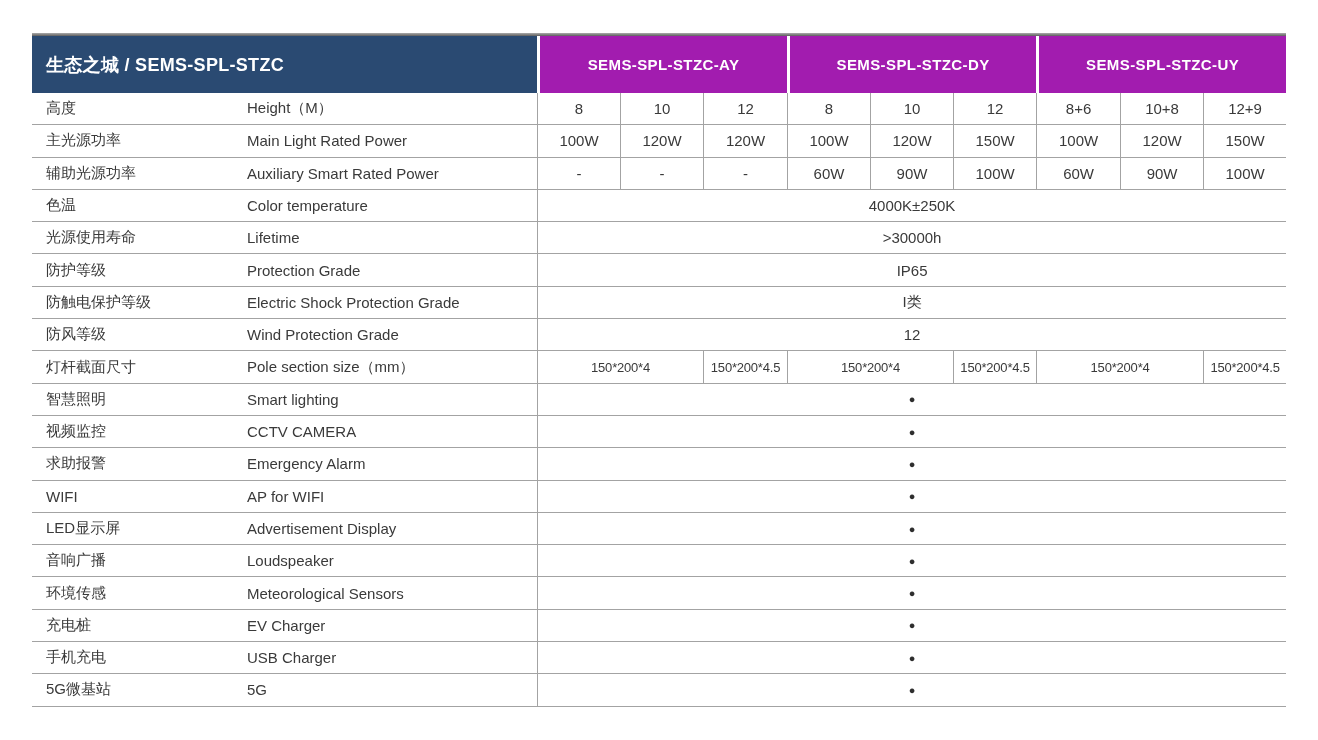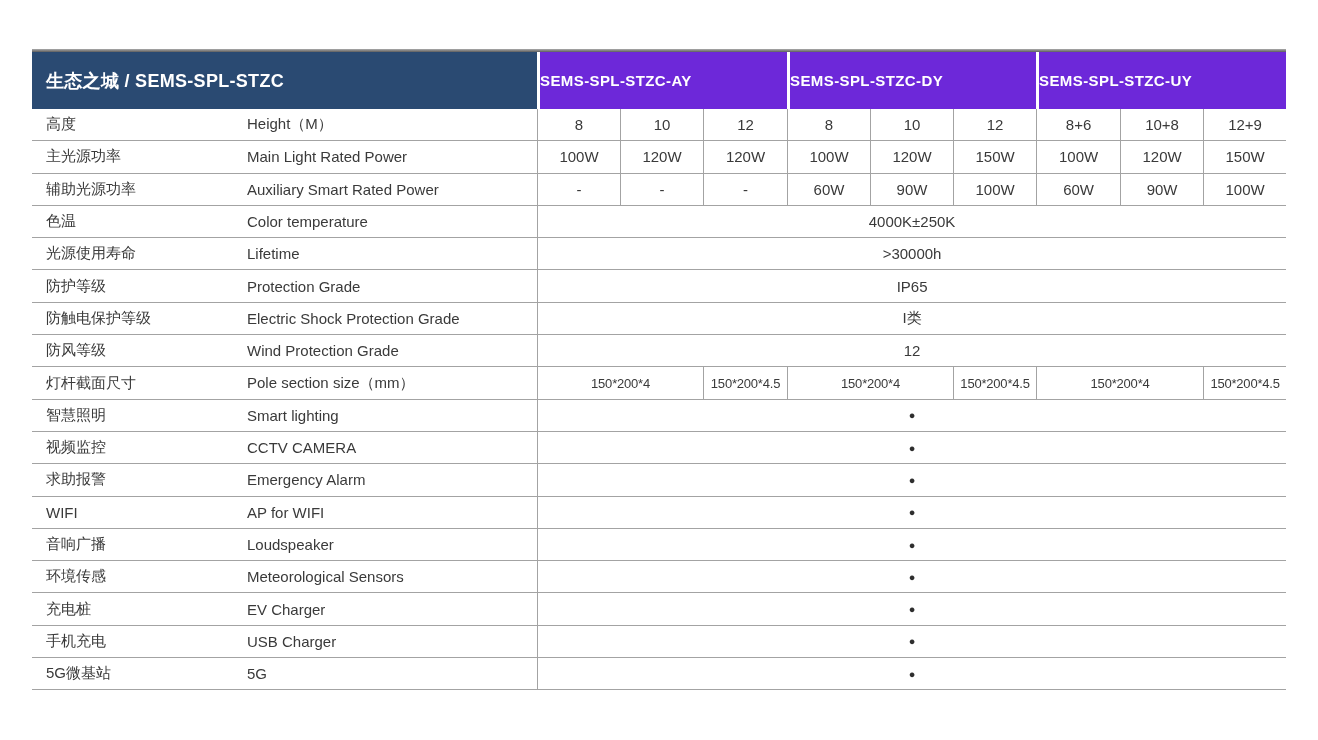--- a/index.html
+++ b/index.html
@@ -7,21 +7,21 @@
     padding: 0;
     background: #ffffff;
     width: 1318px;
     height: 740px;
     font-family: "Liberation Sans", "DejaVu Sans", sans-serif;
     overflow: hidden;
   }
   .spec-container {
     position: absolute;
     left: 32px;
-    top: 49px;
+    top: 33px;
     width: 1254px;
   }
   .topbar {
     height: 3px;
     background: linear-gradient(180deg, #ababab 0%, #5e5e5e 100%);
   }
   table.spec {
     border-collapse: separate;
     border-spacing: 0;
     table-layout: fixed;
@@ -32,25 +32,25 @@
     background: #2a4a72;
     color: #ffffff;
     text-align: left;
     padding-left: 14px;
     font-size: 18px;
     font-weight: bold;
     height: 57px;
     letter-spacing: 0.3px;
   }
   th.h-group {
-    background: #6d28d9;
+    background: #a21caf;
     color: #ffffff;
     font-size: 15px;
     font-weight: bold;
-    text-align: left;
+    text-align: center;
     border-left: 3px solid #ffffff;
     letter-spacing: 0.4px;
     height: 57px;
   }
   td {
     height: 31.3px;
     border-bottom: 1px solid #a3a3a3;
     font-size: 15px;
     color: #3a3a3a;
     white-space: nowrap;
@@ -178,20 +178,25 @@
           <td class="zh">求助报警</td>
           <td class="en">Emergency Alarm</td>
           <td class="val bullet" colspan="9">●</td>
         </tr>
         <tr>
           <td class="zh">WIFI</td>
           <td class="en">AP for WIFI</td>
           <td class="val bullet" colspan="9">●</td>
         </tr>
         <tr>
+          <td class="zh">LED显示屏</td>
+          <td class="en">Advertisement Display</td>
+          <td class="val bullet" colspan="9">●</td>
+        </tr>
+        <tr>
           <td class="zh">音响广播</td>
           <td class="en">Loudspeaker</td>
           <td class="val bullet" colspan="9">●</td>
         </tr>
         <tr>
           <td class="zh">环境传感</td>
           <td class="en">Meteorological Sensors</td>
           <td class="val bullet" colspan="9">●</td>
         </tr>
         <tr>

